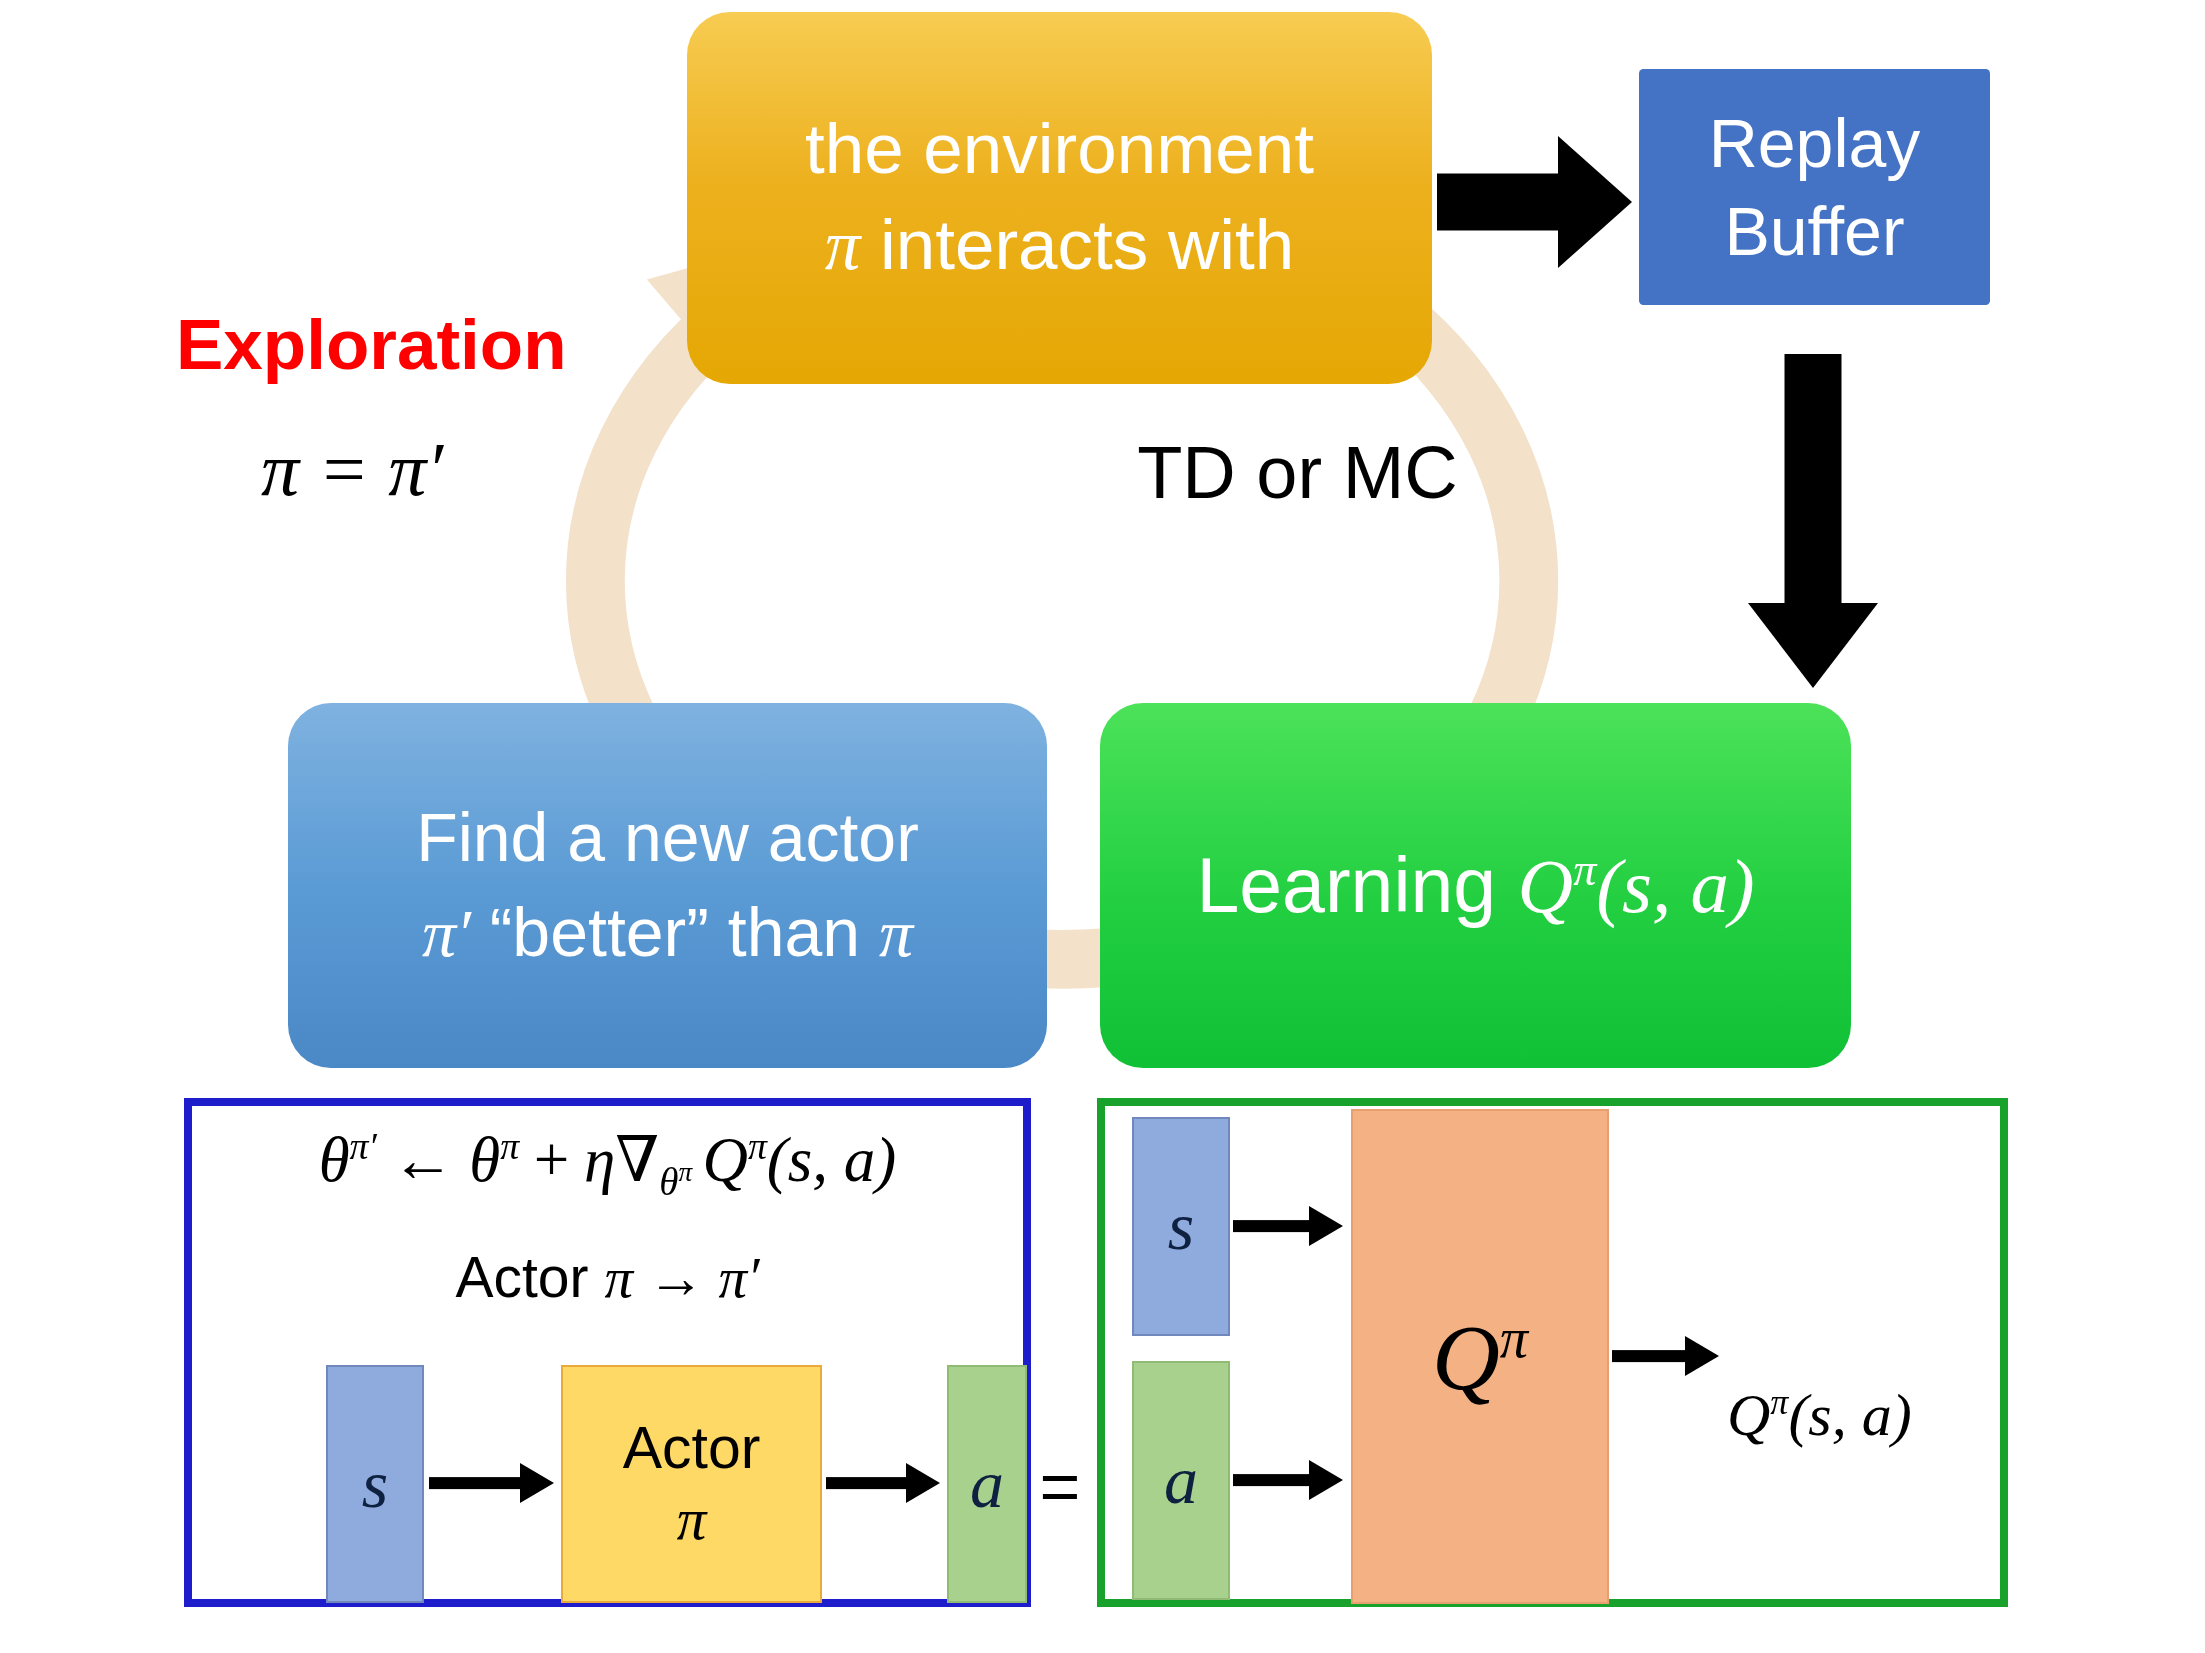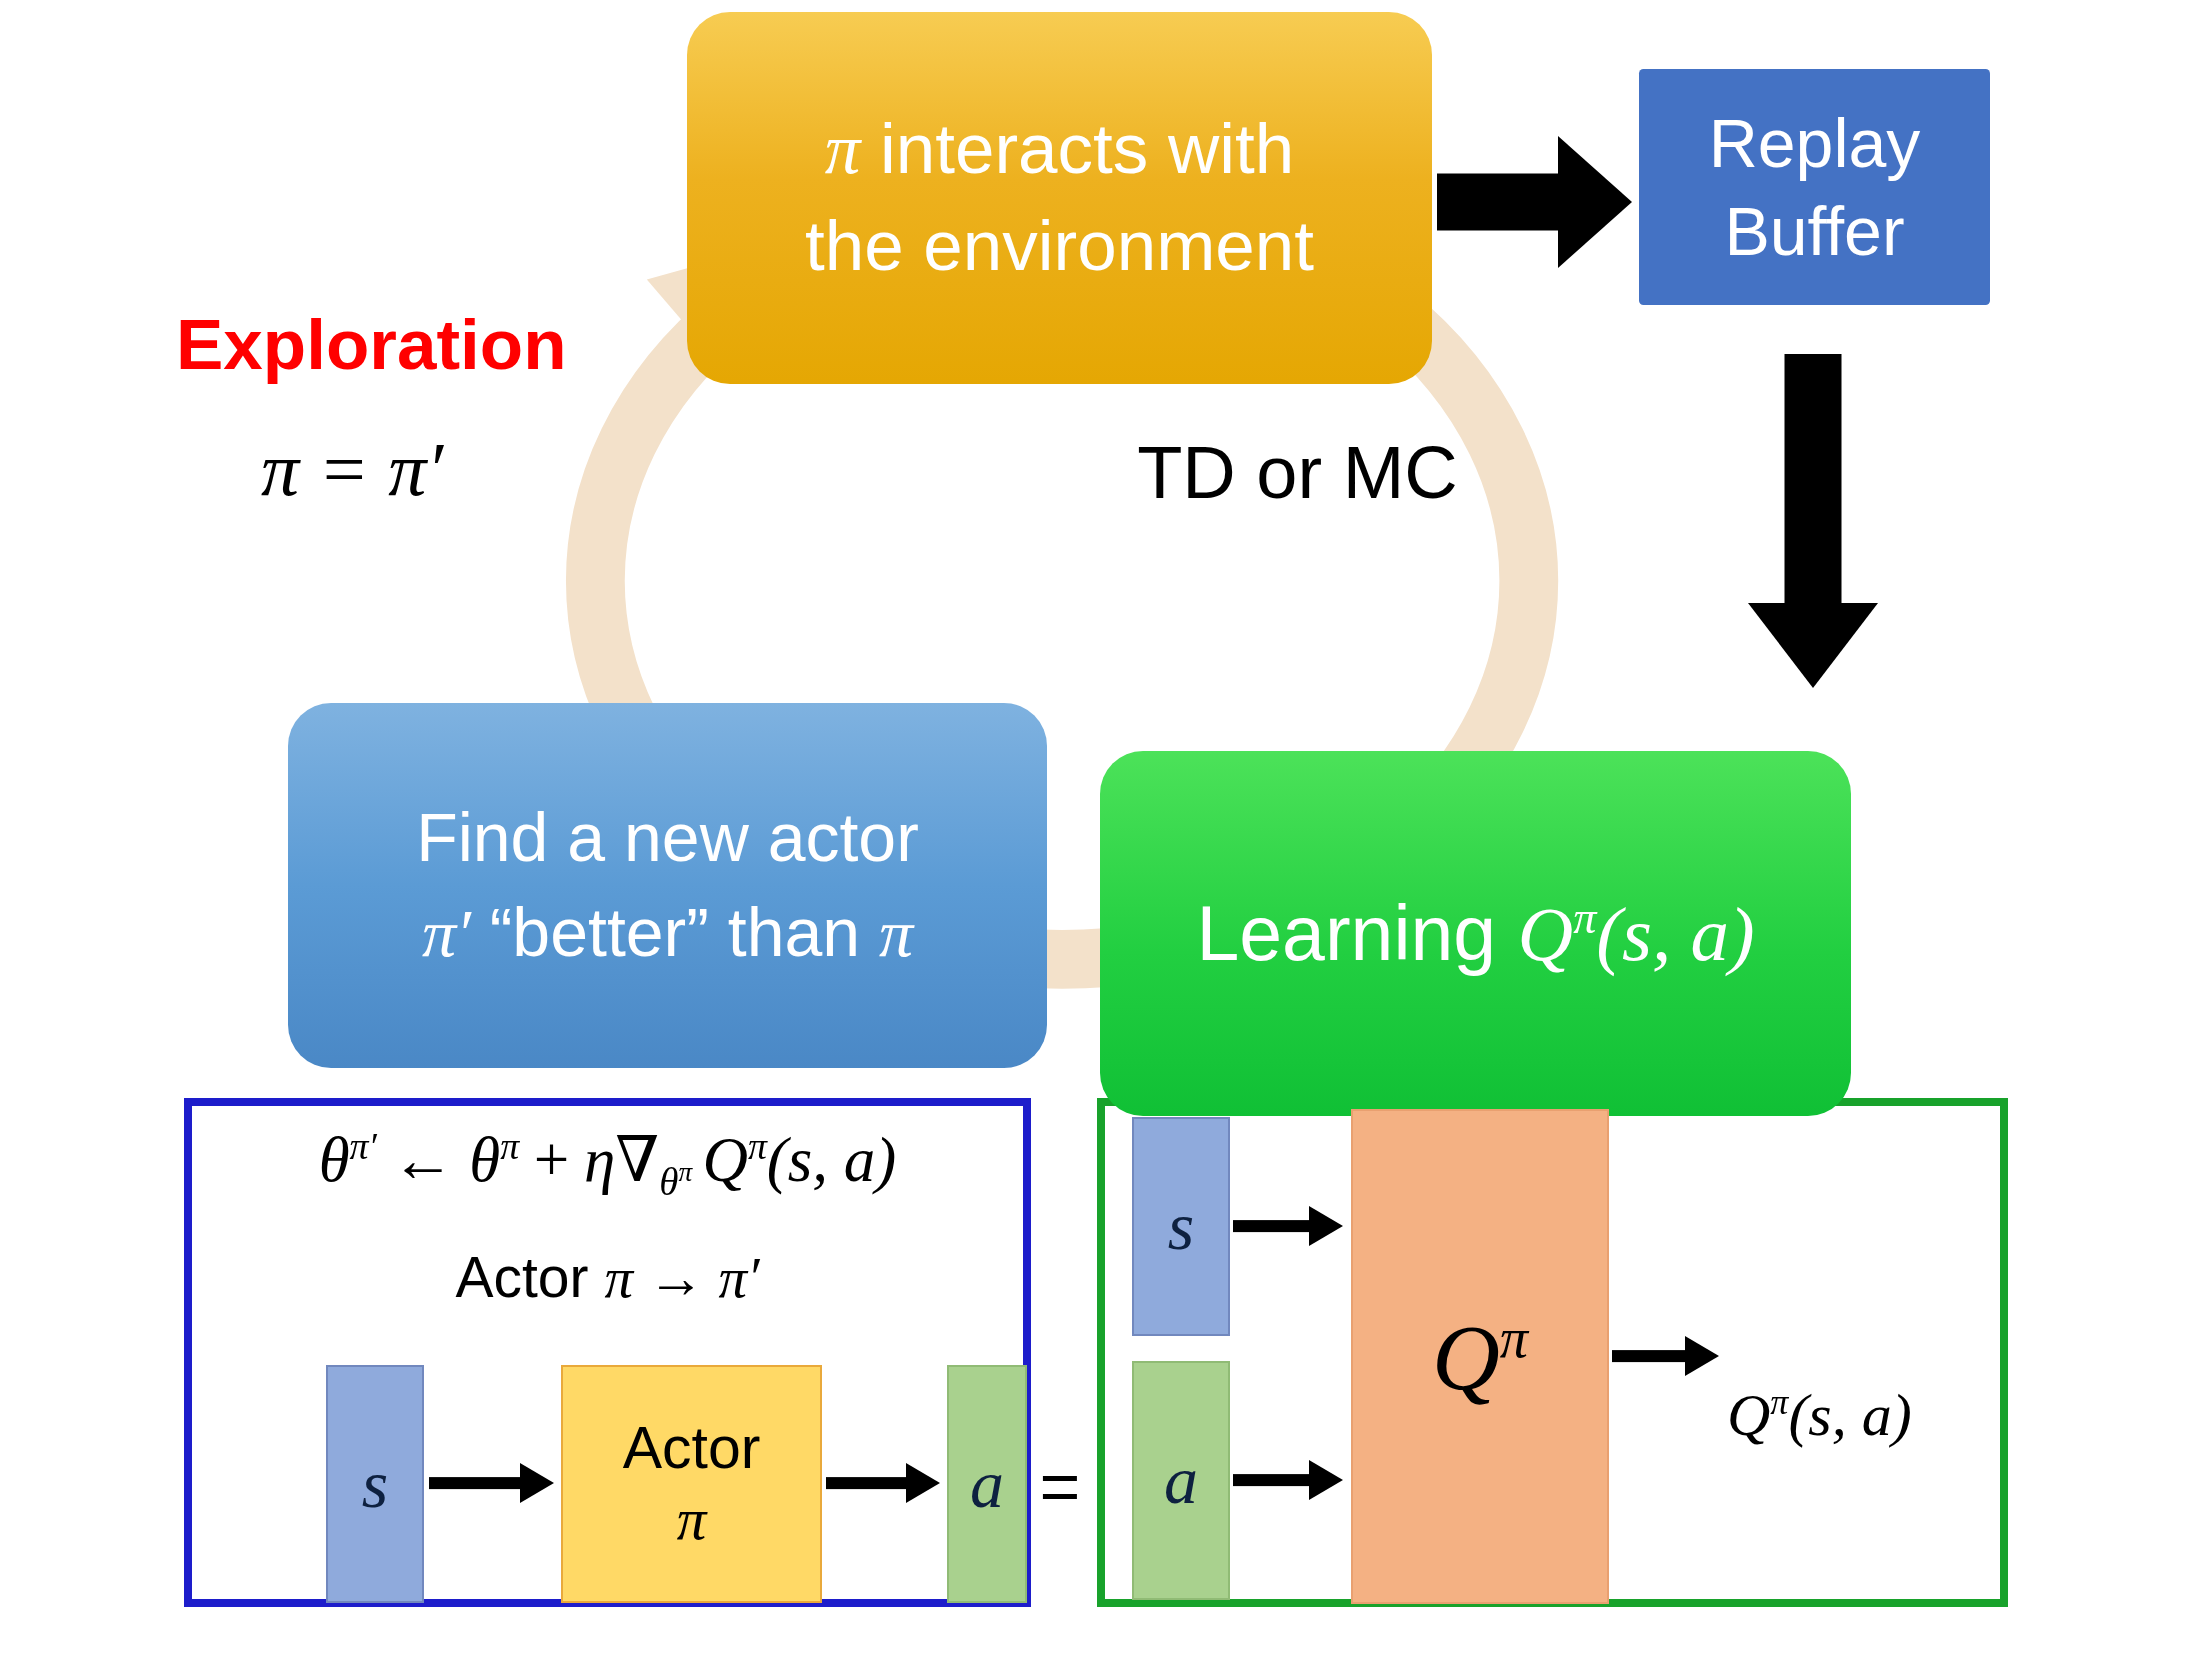--- a/index.html
+++ b/index.html
@@ -5,21 +5,21 @@
   html,body{margin:0;padding:0;}
   .page{position:relative;width:2205px;height:1654px;background:#ffffff;overflow:hidden;
         font-family:"Liberation Sans",sans-serif;color:#000;}
   .ring{position:absolute;left:0;top:0;z-index:0;}
 
   
   .box{position:absolute;z-index:2;border-radius:43px;color:#fff;display:flex;flex-direction:column;
        align-items:center;justify-content:center;text-align:center;}
   .box-yellow{background:linear-gradient(180deg,#F7CC52 0%,#EDB11F 45%,#E5A703 100%);}
   .box-blue{background:linear-gradient(180deg,#7FB2E0 0%,#5B9BD5 50%,#4A88C6 100%);}
-  .box-green{background:linear-gradient(180deg,#4CE259 0%,#22CF41 55%,#10C035 100%);margin-top:48px;}
+  .box-green{background:linear-gradient(180deg,#4CE259 0%,#22CF41 55%,#10C035 100%);}
   .box-replay{background:#4472C4;border-radius:4.4px;}
 
   
   .mi{font-family:"Liberation Serif","DejaVu Serif",serif;font-style:italic;}
   .mu{font-family:"Liberation Serif","DejaVu Serif",serif;font-style:normal;}
   sup{font-size:60%;line-height:0;}
   sub{font-size:62%;line-height:0;}
   sub sup{font-size:70%;}
   .op{font-style:normal;margin:0 14.7px;}
 
@@ -55,22 +55,22 @@
 <body>
 
 <div class="page">
 
   <svg class="ring" width="2205" height="1654" viewBox="0 0 3000 2250">
     <ellipse cx="1445" cy="790" rx="635" ry="515" fill="none" stroke="#F3E1CA" stroke-width="80"></ellipse>
     <polygon points="1060,330 1000,520 880,380" fill="#F3E1CA"></polygon>
   </svg>
 
   <div class="box box-yellow" style="left:687px;top:11.8px;width:745px;height:372px;font-size:71px;line-height:1.35;">
+    <div>the environment</div>
     <div><span class="mi">π</span><span> interacts with</span></div>
-    <div>the environment</div>
   </div>
 
   <div class="harrow arrow-big-right" style="left:1437px;top:136px;width:195px;height:132px;">
     <div class="shaft"></div>
     <div class="head"></div>
   </div>
 
   <div class="box box-replay" style="left:1639px;top:69px;width:351px;height:236px;font-size:68px;line-height:1.3;">
     <div>Replay</div>
     <div>Buffer</div>

